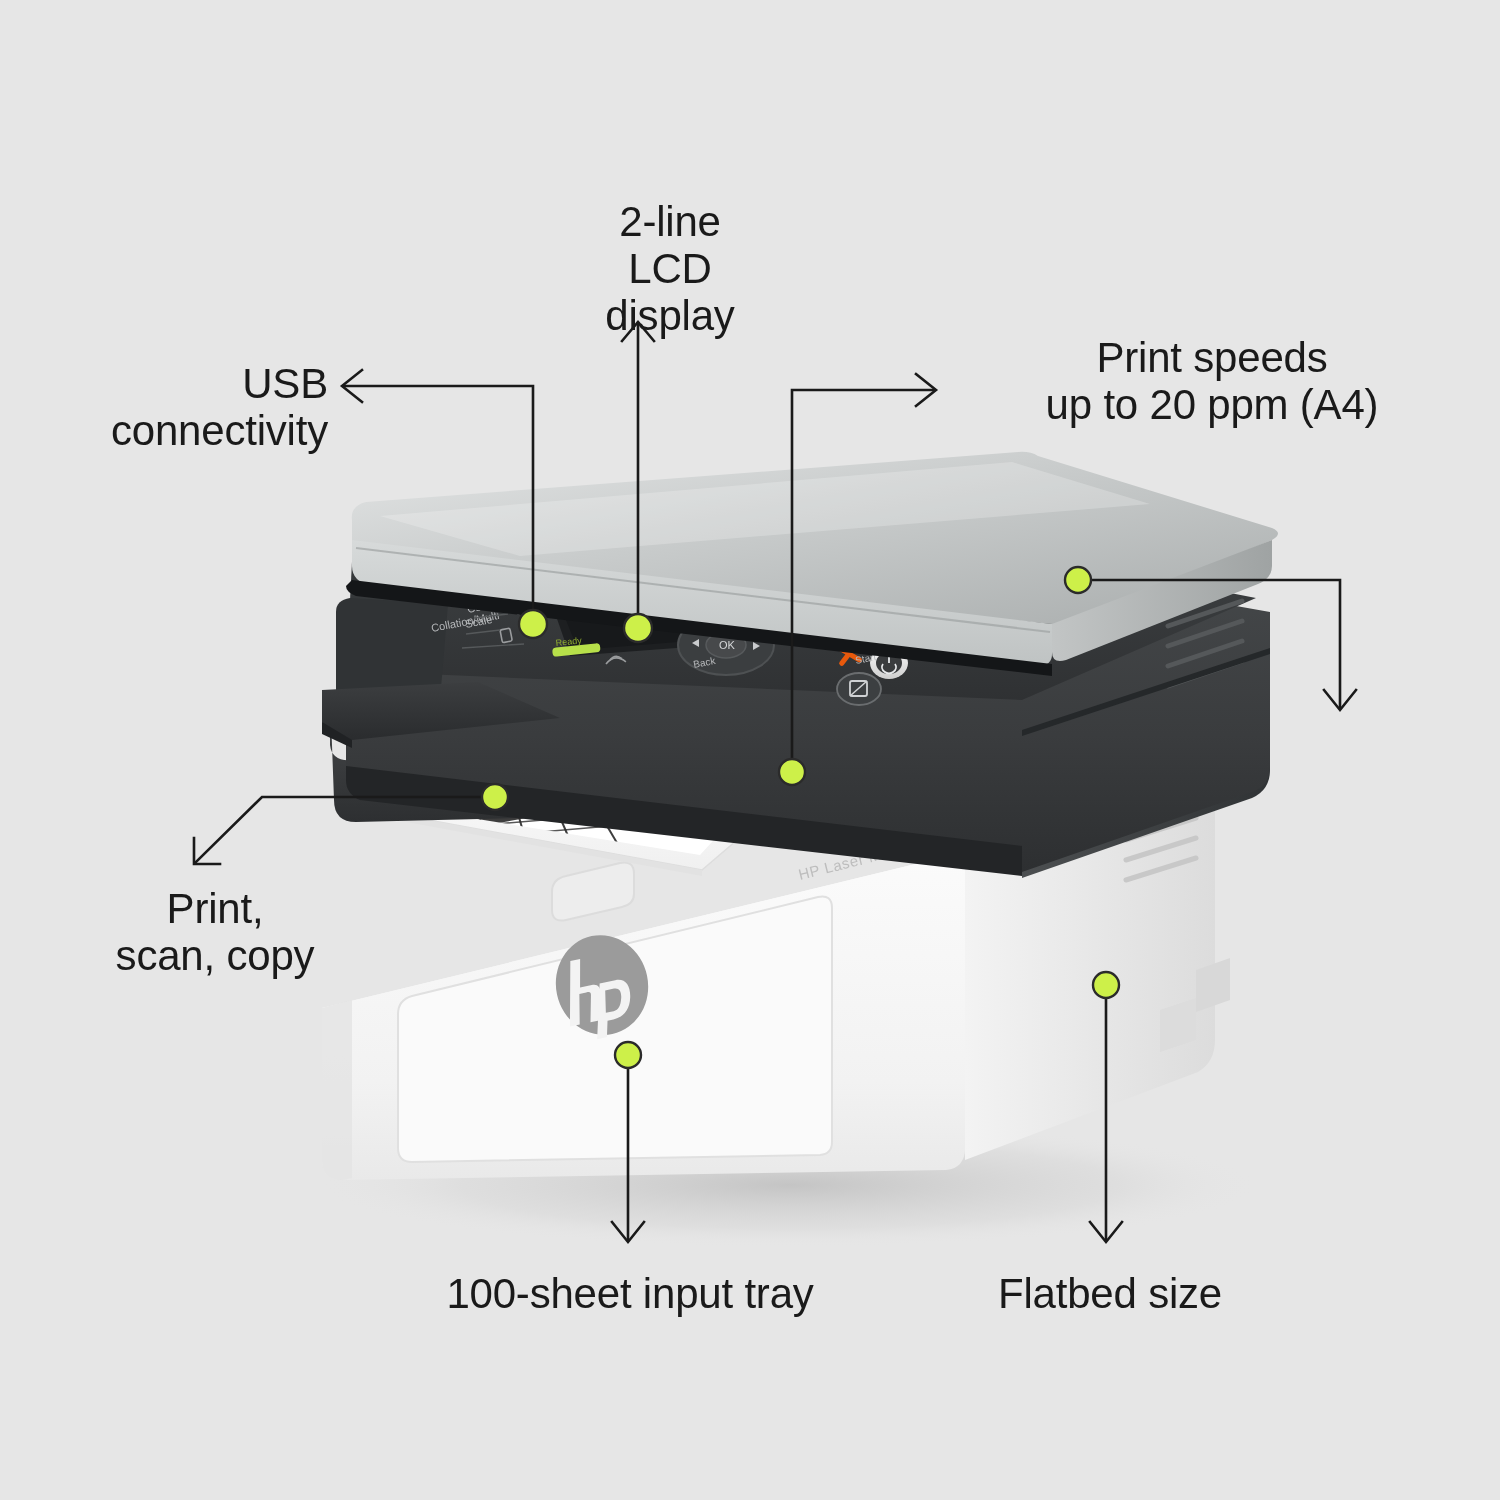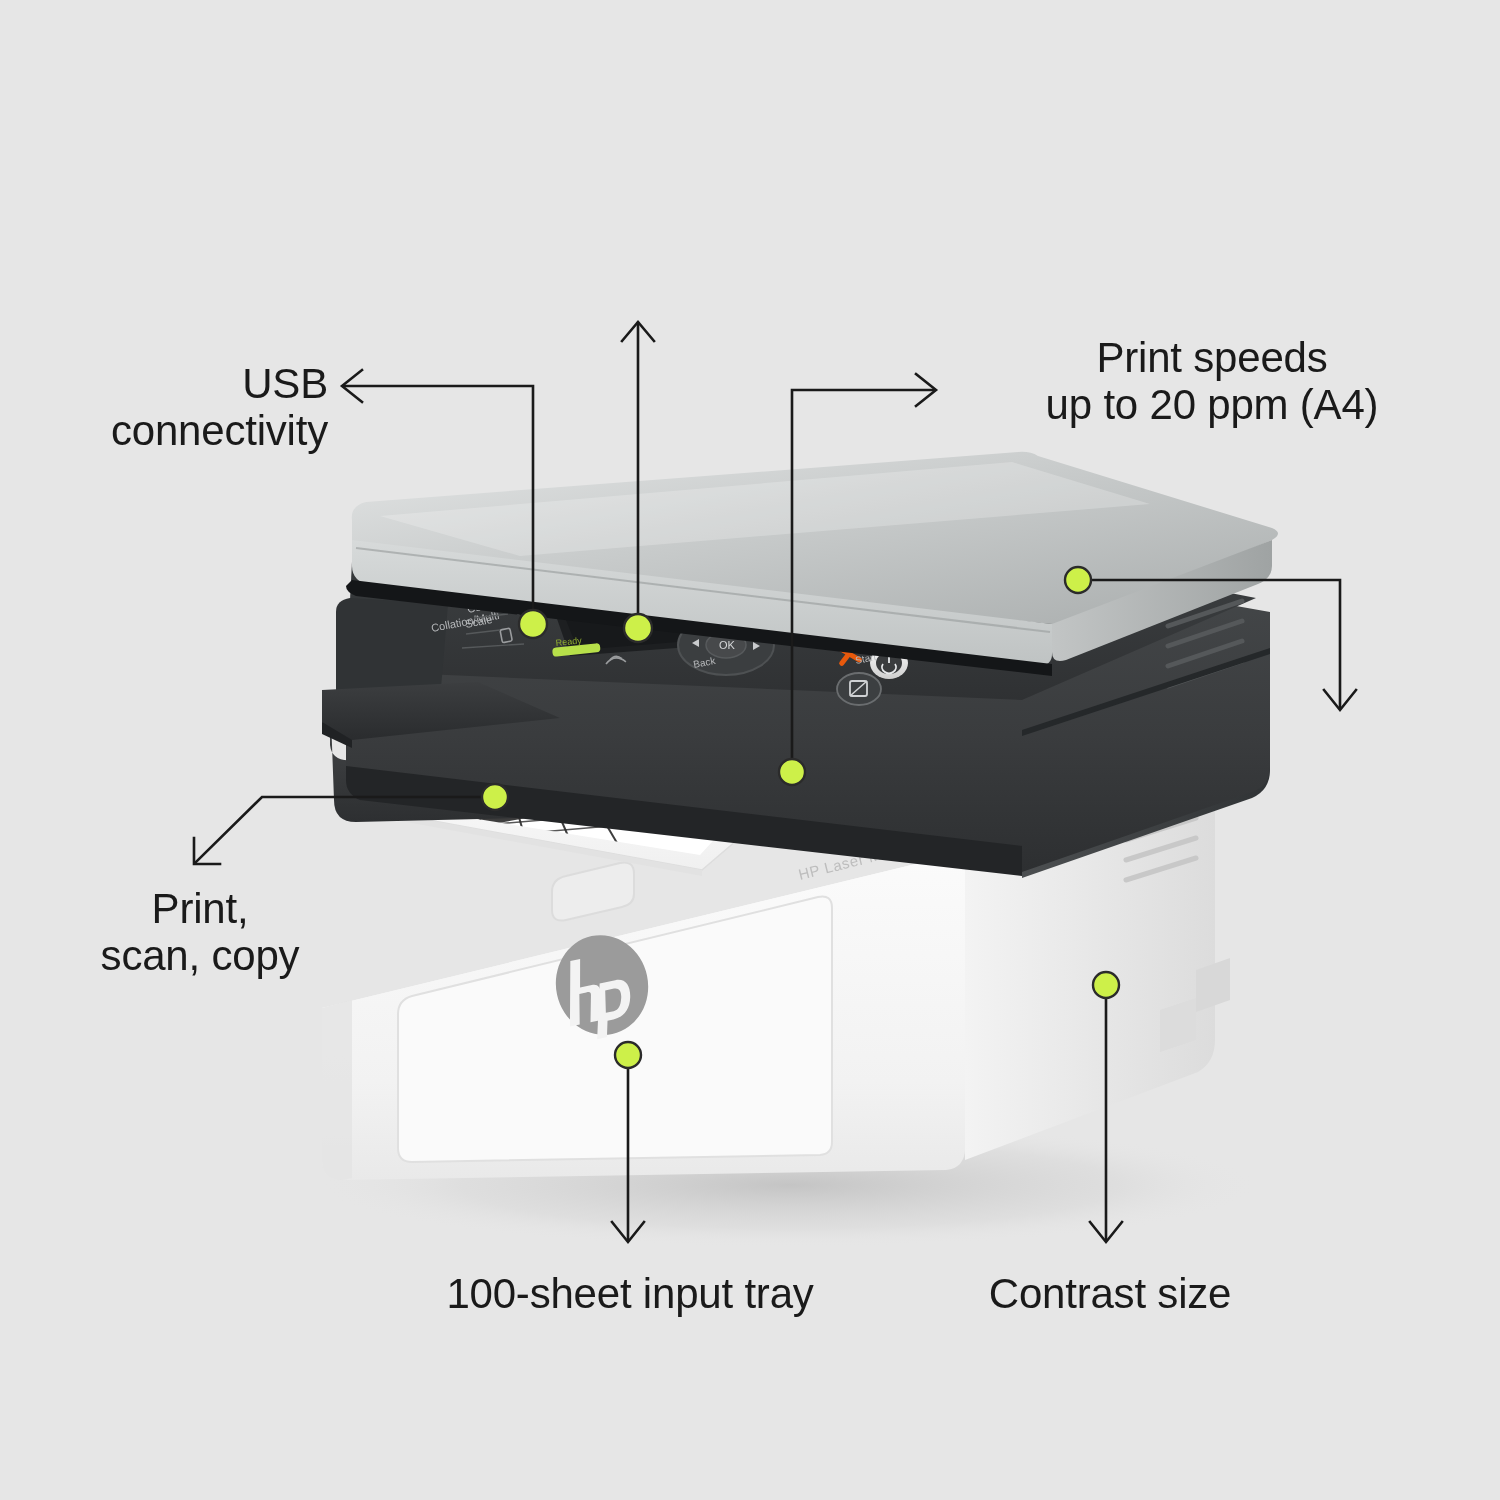--- a/index.html
+++ b/index.html
@@ -32,21 +32,21 @@
     font-size: 42px;
     line-height: 1.12;
     letter-spacing: -0.2px;
     white-space: pre-line;
     font-weight: 400;
   }
   .lbl-lcd       { left: 560px; top: 198px; text-align: center; width: 220px; }
   .lbl-usb       { left: 60px;  top: 360px; text-align: right;  width: 268px; }
   .lbl-speeds    { left: 1002px; top: 334px; text-align: center;   width: 420px; }
   .lbl-flatbed   { left: 1262px;top: 727px; text-align: left;   width: 230px; }
-  .lbl-printscan { left: 60px;  top: 885px; text-align: center; width: 280px; }
+  .lbl-printscan { left: 75px;  top: 885px; text-align: center; width: 280px; }
   .lbl-tray      { left: 370px; top: 1270px;text-align: center; width: 520px; }
   .lbl-compact   { left: 930px; top: 1270px;text-align: center; width: 360px; }
 </style>
 </head>
 <body style="background: rgb(230, 230, 230);">
 
 <div id="stage">
 
   <svg class="layer" viewBox="0 0 1500 1500" width="1500" height="1500" xmlns="http://www.w3.org/2000/svg">
     <defs>
@@ -358,28 +358,30 @@
       <circle cx="638" cy="628" r="14" fill="#cdf049" stroke="#2b2b2b" stroke-width="2.4"></circle>
       <circle cx="533" cy="624" r="14" fill="#cdf049" stroke="#2b2b2b" stroke-width="2.4"></circle>
       <circle cx="792" cy="772" r="13" fill="#cdf049" stroke="#2b2b2b" stroke-width="2.4"></circle>
       <circle cx="1078" cy="580" r="13" fill="#cdf049" stroke="#2b2b2b" stroke-width="2.4"></circle>
       <circle cx="495" cy="797" r="13" fill="#cdf049" stroke="#2b2b2b" stroke-width="2.4"></circle>
       <circle cx="628" cy="1055" r="13" fill="#cdf049" stroke="#2b2b2b" stroke-width="2.4"></circle>
       <circle cx="1106" cy="985" r="13" fill="#cdf049" stroke="#2b2b2b" stroke-width="2.4"></circle>
     </g>
   </svg>
 
+  <div class="callout-label lbl-lcd">2-line
+LCD display</div>
 
   <div class="callout-label lbl-usb">USB
 connectivity</div>
 
   <div class="callout-label lbl-speeds">Print speeds
 up to 20 ppm (A4)</div>
 
 
   <div class="callout-label lbl-printscan">Print,
 scan, copy</div>
 
   <div class="callout-label lbl-tray">100-sheet input tray</div>
 
-  <div class="callout-label lbl-compact">Contrast size</div>
+  <div class="callout-label lbl-compact">Flatbed size</div>
 
 </div>
 
 </body></html>

